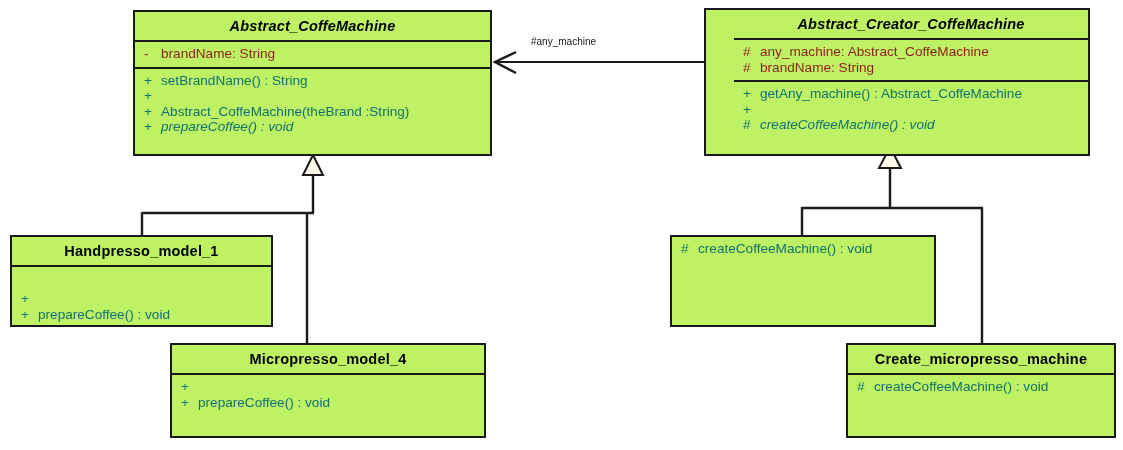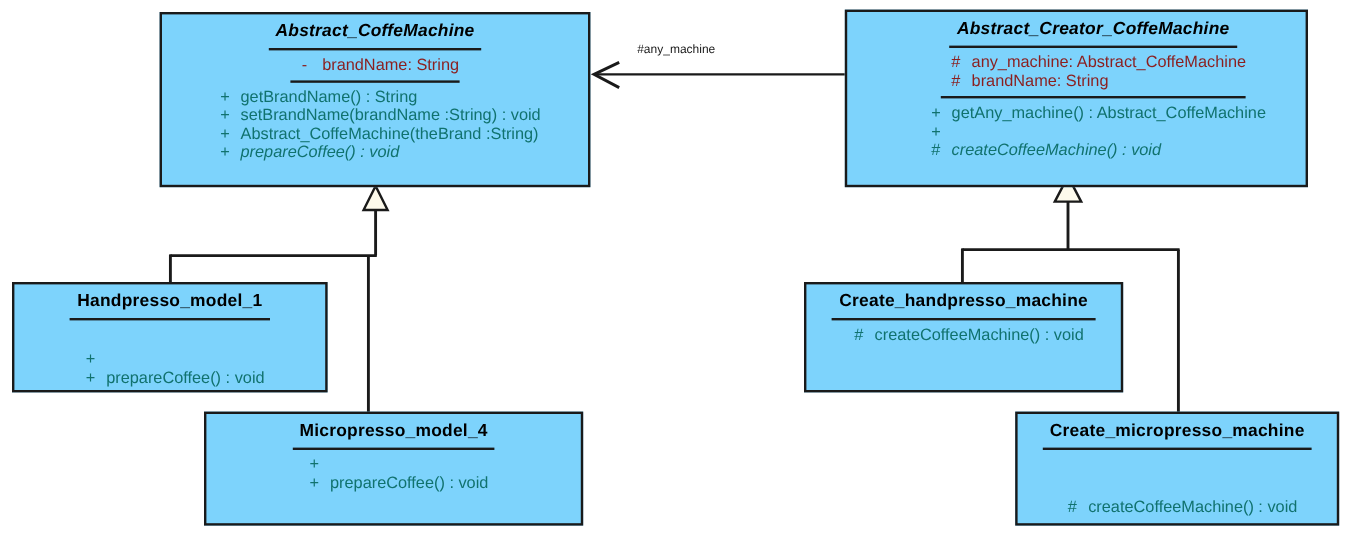--- a/index.html
+++ b/index.html
@@ -29,25 +29,24 @@
     left: 0; top: 0;
     width: 1123px;
     height: 450px;
     pointer-events: none;
   }
 
   
   .uml-class {
     position: absolute;
     box-sizing: border-box;
-    background: #7dd3fc;
+    background: #bef264;
     border: 2px solid #1a1a1a;
     display: flex;
     flex-direction: column;
-    align-items: center;
   }
   .uml-name {
     box-sizing: border-box;
     text-align: center;
     font-weight: bold;
     font-size: 14.5px;
     color: #000000;
     letter-spacing: 0.2px;
     padding: 6px 6px 6px 6px;
     border-bottom: 2px solid #1a1a1a;
@@ -130,25 +129,24 @@
     <div class="uml-name abstract">Abstract_CoffeMachine</div>
     <div class="uml-compartment attrs">
       <div class="member attr">
         <span class="vis">-</span>
         <span class="sig">brandName:  String</span>
       </div>
     </div>
     <div class="uml-compartment last">
       <div class="member meth">
         <span class="vis">+</span>
-        <span class="sig">getBrandName() : String</span>
-      </div>
-      <div class="member meth">
-        <span class="vis">+</span>
-        <span class="sig">setBrandName(brandName :String) : void</span>
+        <span class="sig">setBrandName() : String</span>
+      </div>
+      <div class="member meth">
+        <span class="vis">+</span>
       </div>
       <div class="member meth">
         <span class="vis">+</span>
         <span class="sig">Abstract_CoffeMachine(theBrand :String)</span>
       </div>
       <div class="member meth italic">
         <span class="vis">+</span>
         <span class="sig">prepareCoffee() : void</span>
       </div>
     </div>
@@ -201,30 +199,29 @@
         <span class="vis">+</span>
       </div>
       <div class="member meth">
         <span class="vis">+</span>
         <span class="sig">prepareCoffee() : void</span>
       </div>
     </div>
   </div>
 
   <div class="uml-class" style="left:670px; top:235px; width:266px; height:92px;">
-    <div class="uml-name">Create_handpresso_machine</div>
     <div class="uml-compartment last">
       <div class="member meth">
         <span class="vis">#</span>
         <span class="sig">createCoffeeMachine() : void</span>
       </div>
     </div>
   </div>
 
-  <div class="uml-class" style="left:846px; top:343px; width:270px; height:95px;gap:36px;">
+  <div class="uml-class" style="left:846px; top:343px; width:270px; height:95px;">
     <div class="uml-name">Create_micropresso_machine</div>
     <div class="uml-compartment last">
       <div class="member meth">
         <span class="vis">#</span>
         <span class="sig">createCoffeeMachine() : void</span>
       </div>
     </div>
   </div>
 
 </div>

